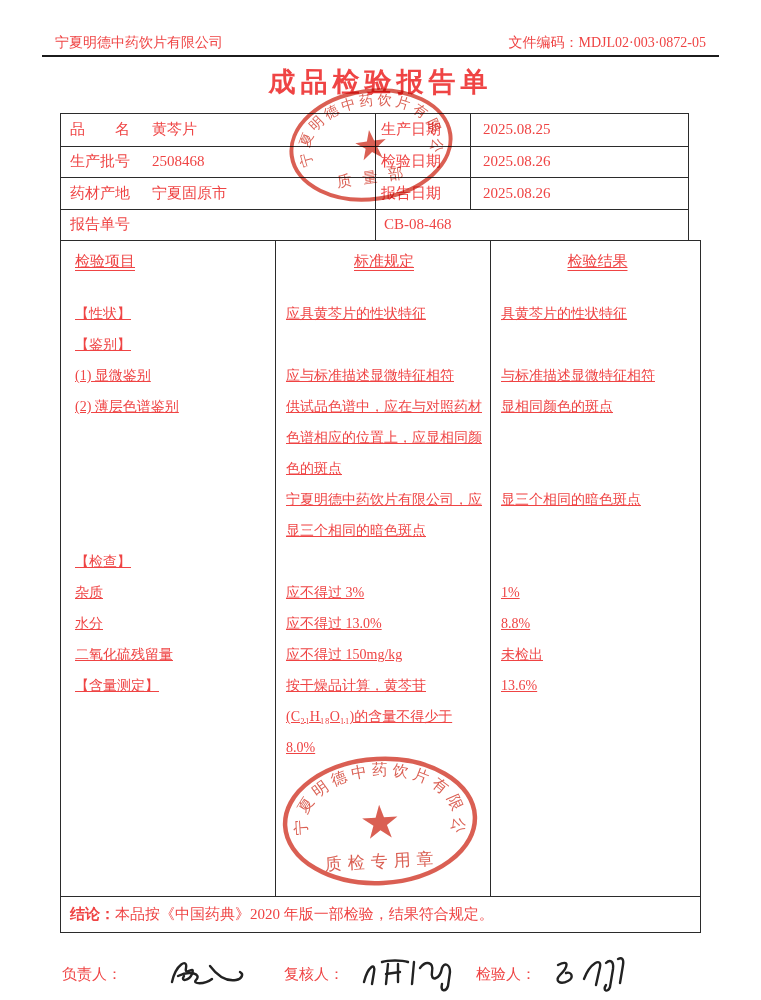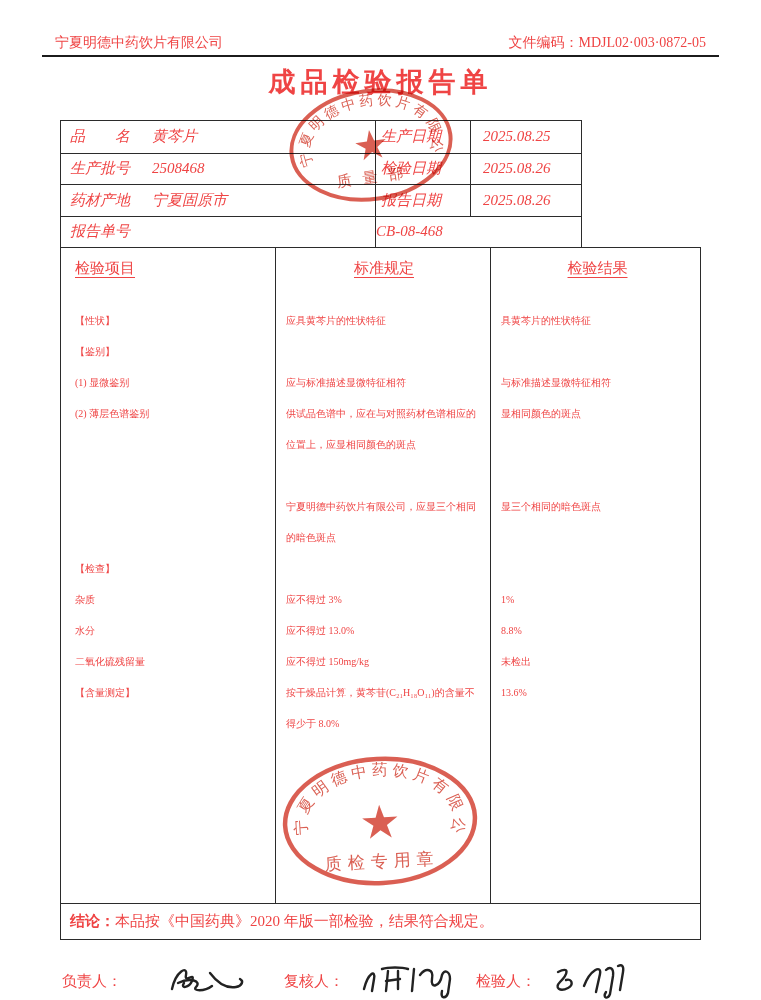--- a/index.html
+++ b/index.html
@@ -30,48 +30,47 @@
   .doc-title {
     text-align: center;
     margin-top: 7px;
     font-size: 27px;
     font-weight: bold;
     letter-spacing: 5px;
   }
 
   
   .info-table {
-    margin: 20px 60px 0 60px;
-    width: 522px;
+    margin: 13px 60px 0 60px;
+    width: 629px;
     border: 1px solid #2b2b2b;
-    font-style: italic;
   }
   .info-row { display: flex; height: 31.5px; }
   .info-row + .info-row { border-top: 1px solid #2b2b2b; }
   .info-cell {
     display: flex;
     align-items: center;
     font-size: 15px;
     overflow: hidden;
     white-space: nowrap;
   }
   .info-cell.c-main { width: 314px; padding-left: 9px; }
   .info-cell.c-dlabel { width: 95px; padding-left: 5px; border-left: 1px solid #2b2b2b; }
   .info-cell.c-dvalue { flex: 1; padding-left: 12px; border-left: 1px solid #2b2b2b; }
-  .info-cell.c-merged { flex: 1; border-left: 1px solid #2b2b2b; }
+  .info-cell.c-merged { flex: 1; padding-left: 8px; border-left: 1px solid #2b2b2b; }
   .info-value { margin-left: 22px; }
 
   
   .main-table {
     margin: -1px 60px 0 60px;
     width: 641px;
     border: 1px solid #2b2b2b;
   }
-  .mt-row { display: flex; }
-  .mt-cell { font-size: 10px; line-height: 31px; }
+  .mt-row { display: flex; text-decoration: underline; }
+  .mt-cell { font-size: 14px; line-height: 31px; }
   .mt-c1 { width: 214px; padding-left: 14px; }
   .mt-c2 { width: 215px; padding: 0 8px 0 10px; border-left: 1px solid #2b2b2b; }
   .mt-c3 { flex: 1; padding: 0 6px 0 10px; border-left: 1px solid #2b2b2b; }
   .mt-head { height: 57px; }
   .mt-head .mt-cell { padding-top: 9px; line-height: 22px; font-size: 15px; }
   .mt-head .hd { text-decoration: underline; text-underline-offset: 4px; }
   .mt-head .mt-c2, .mt-head .mt-c3 { text-align: center; }
   .r31 { height: 31px; }
   .r62 { height: 62px; }
   .r93 { height: 93px; }

